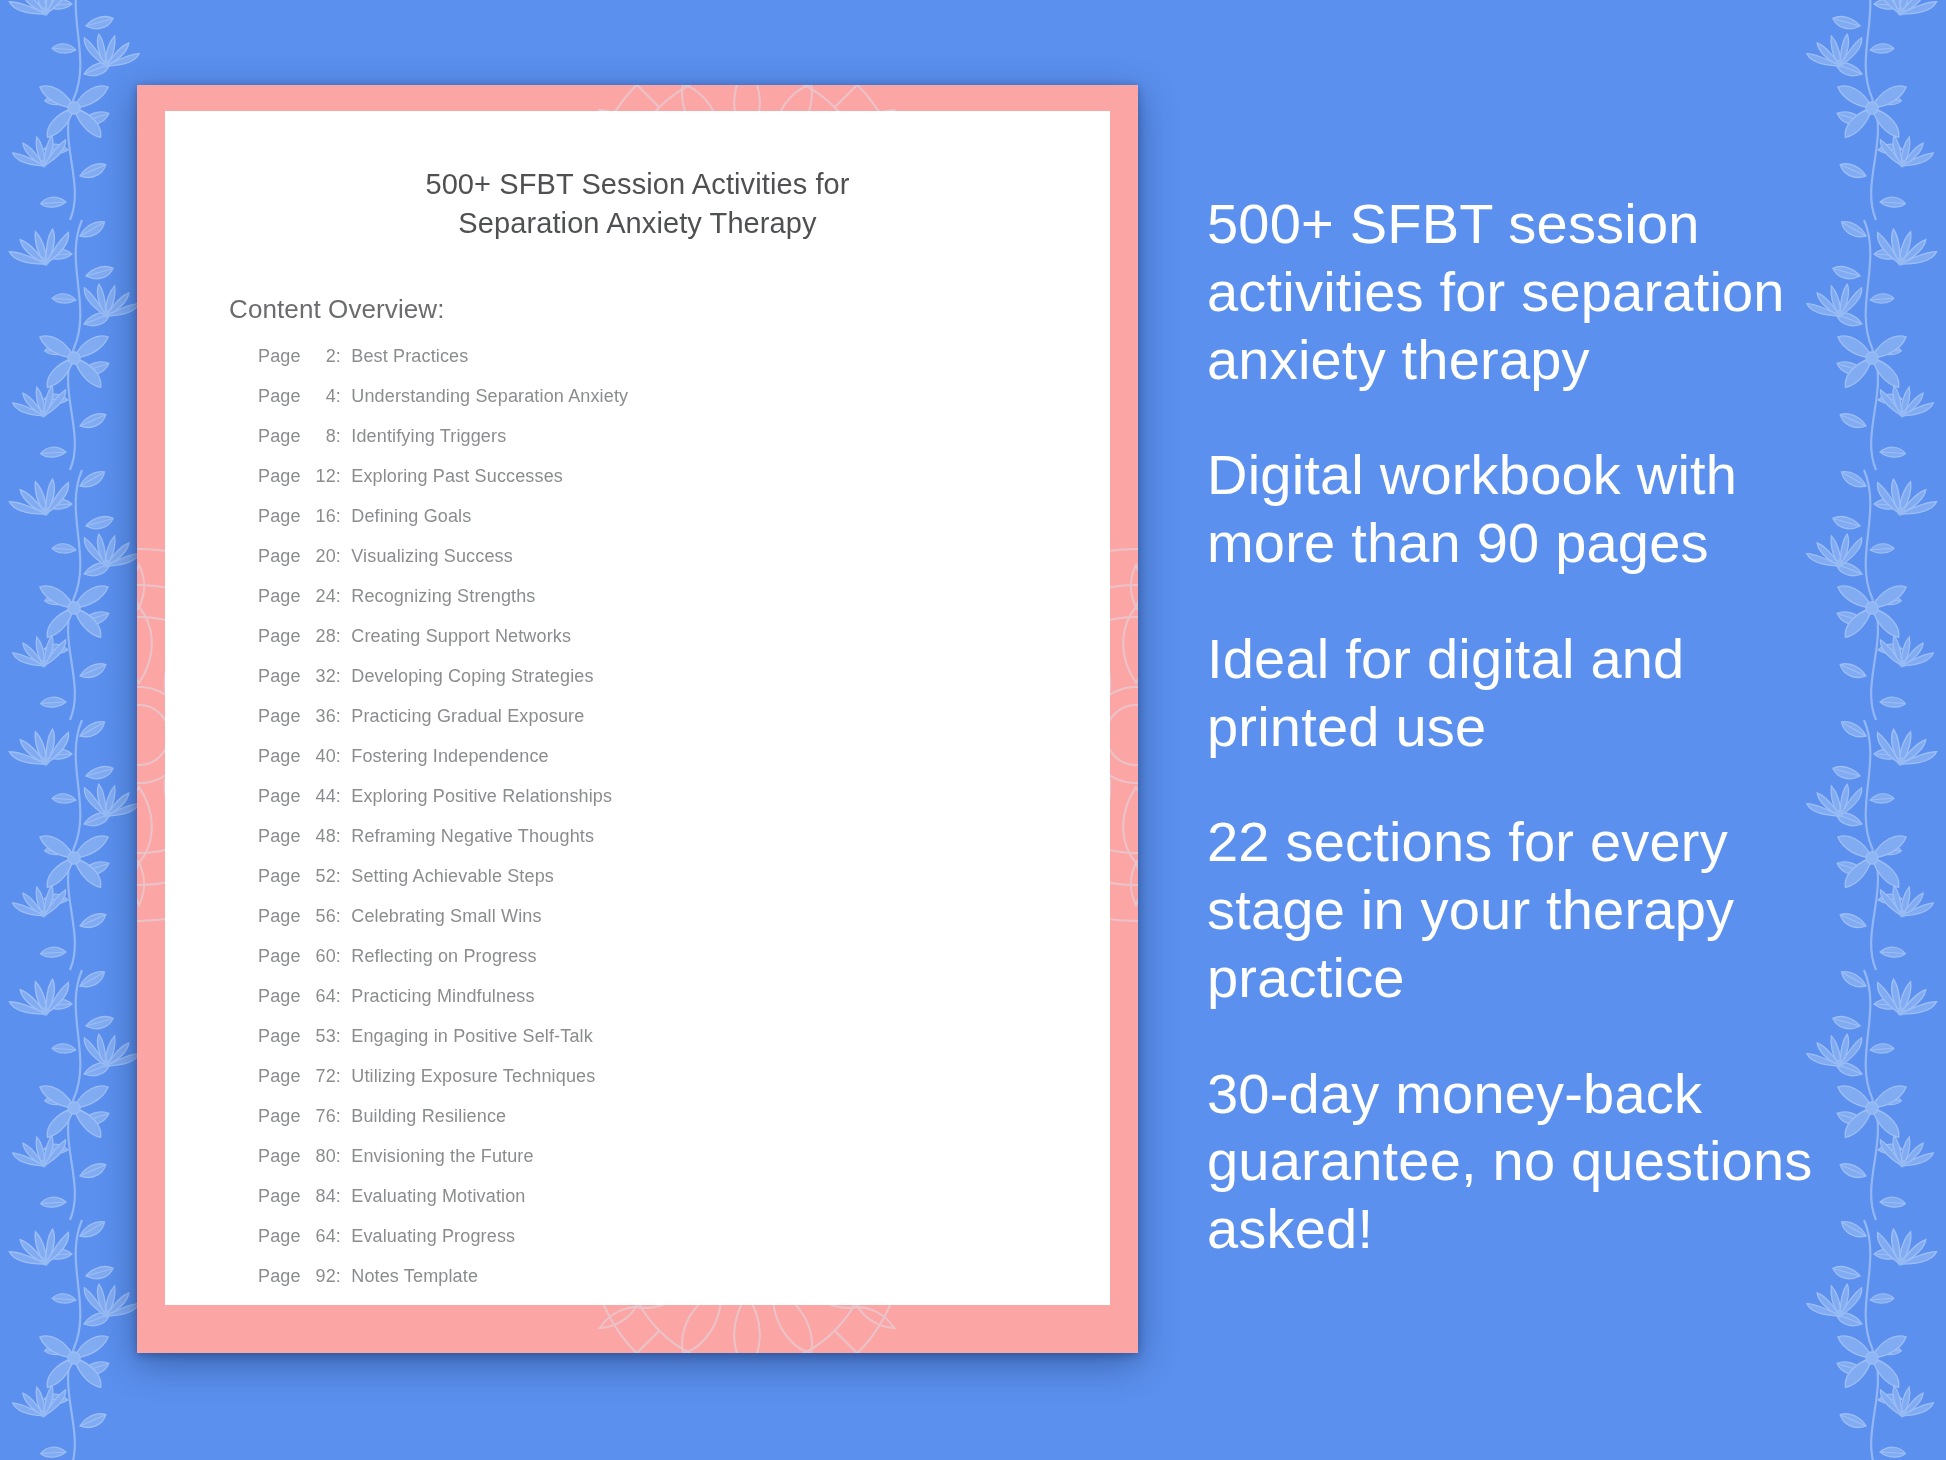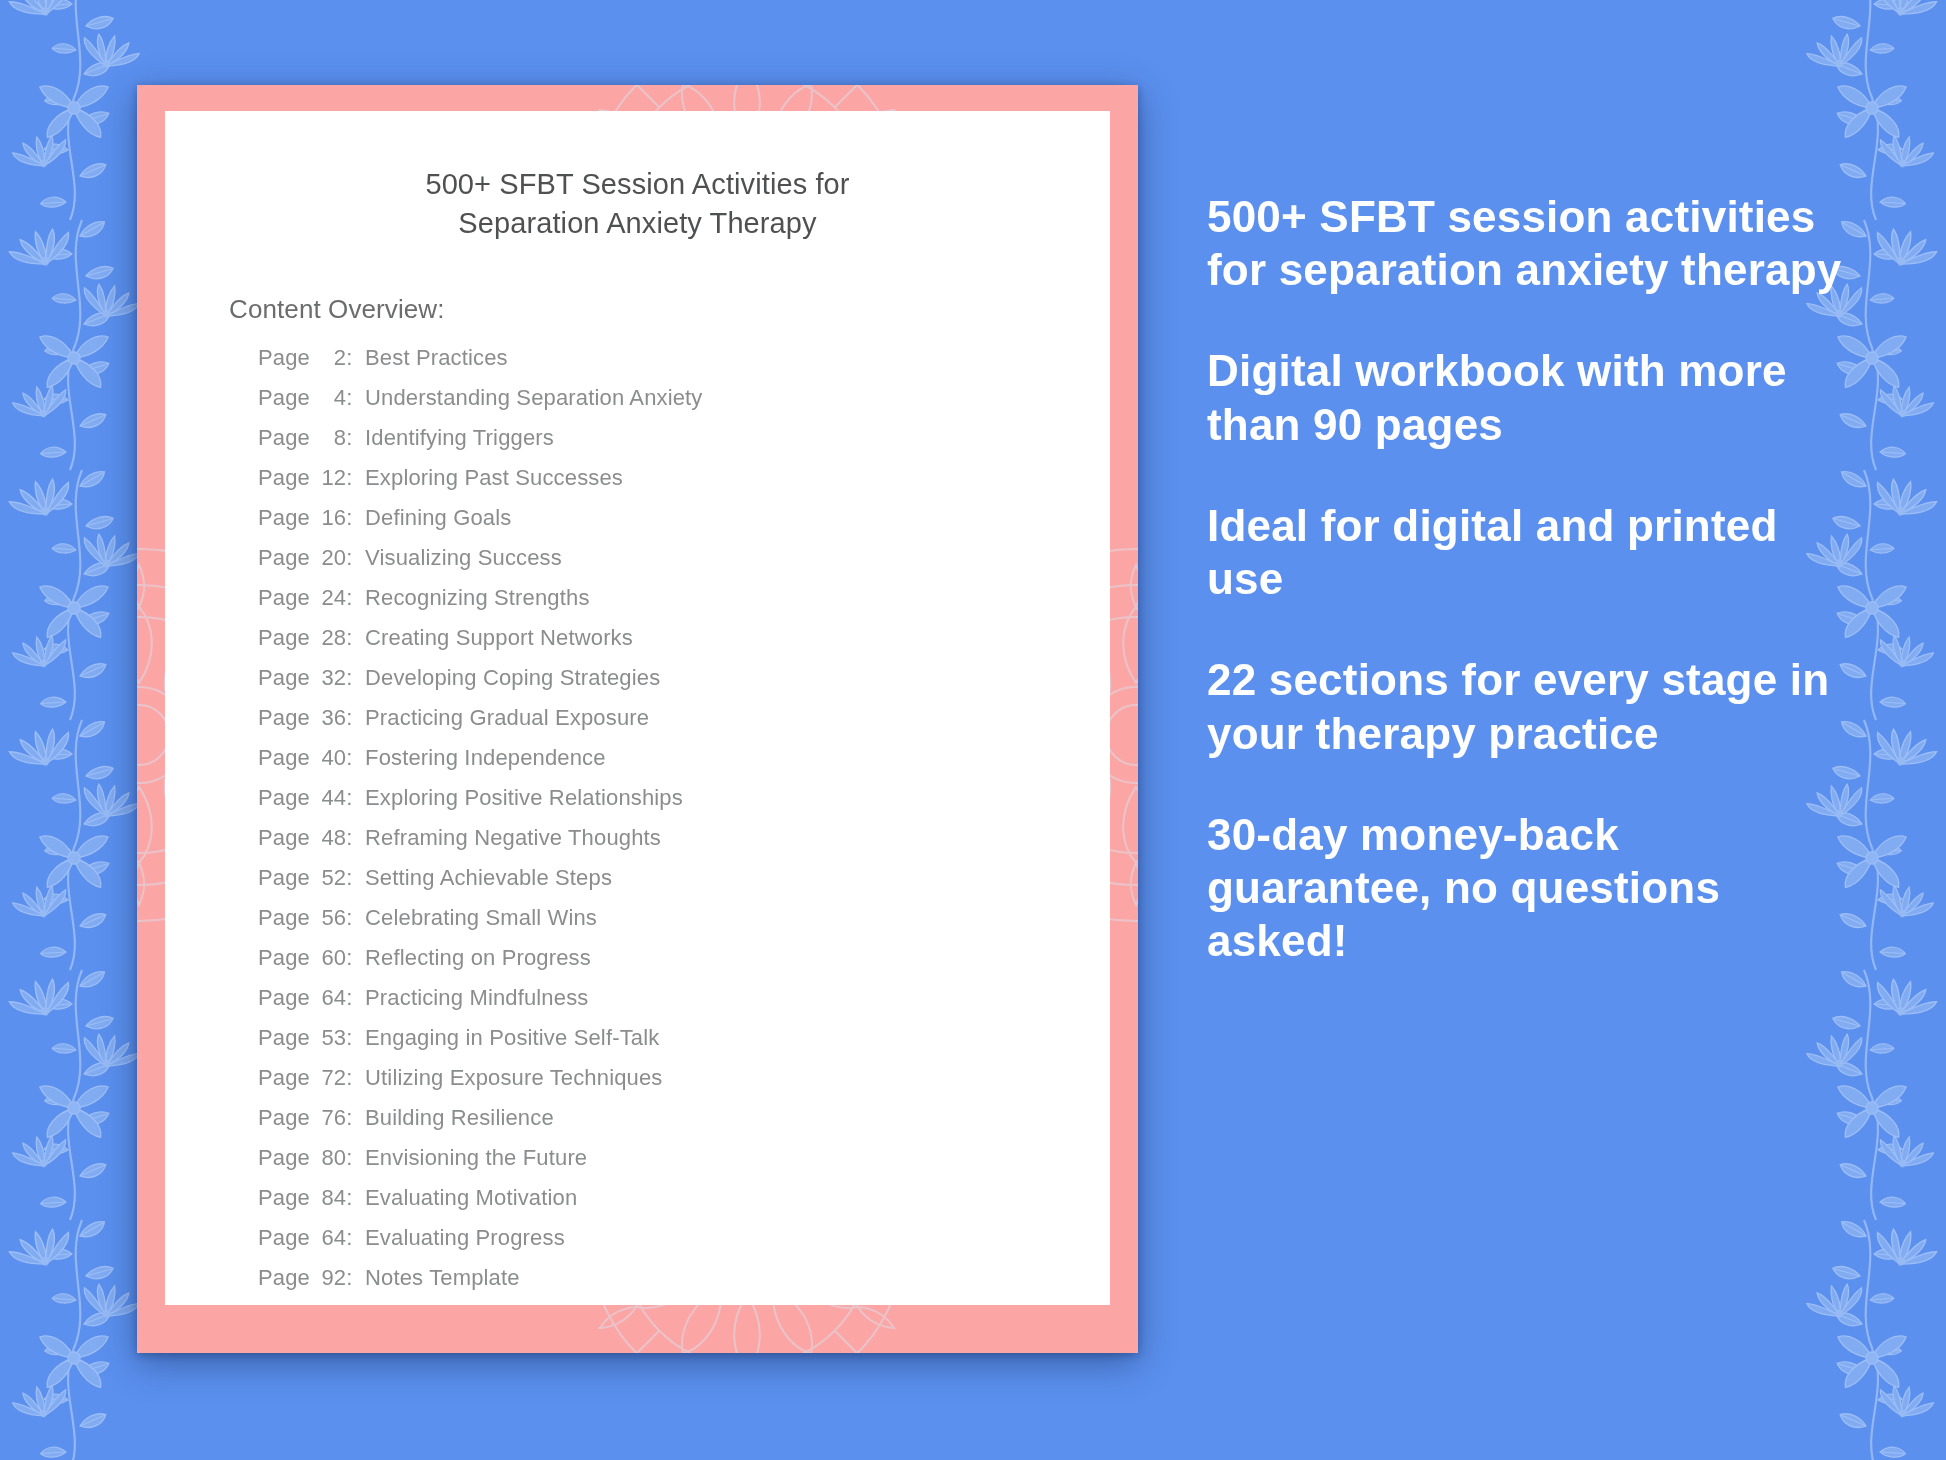--- a/index.html
+++ b/index.html
@@ -100,21 +100,21 @@
 
   .toc {
     margin-top: 22px;
     margin-left: 93px;
     list-style: none;
   }
 
   .toc-row {
     display: flex;
     align-items: baseline;
-    font-size: 22px;
+    font-size: 18px;
     line-height: 1;
     color: #8a8c8e;
     height: 40px;
     letter-spacing: 0.15px;
   }
 
   .toc-label { white-space: pre; }
 
   .toc-num {
     display: inline-block;
@@ -131,23 +131,23 @@
   .marketing {
     position: absolute;
     left: 1207px;
     top: 190px;
     width: 640px;
     z-index: 3;
   }
 
   .m-block {
     color: #ffffff;
-    font-size: 44px;
+    font-size: 56px;
     line-height: 1.21;
-    font-weight: 700;
+    font-weight: 400;
     letter-spacing: 0.2px;
     margin-bottom: 48px;
   }
   .m-block:last-child { margin-bottom: 0; }
 </style>
 </head>
 <body>
 
 <div class="slide"></div>
 

